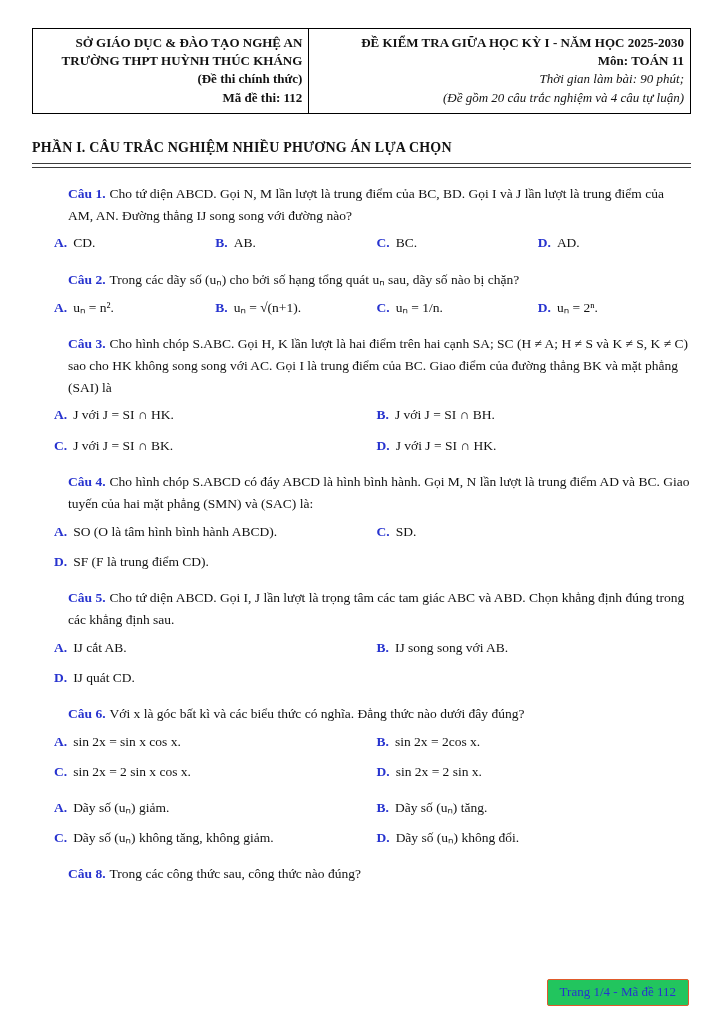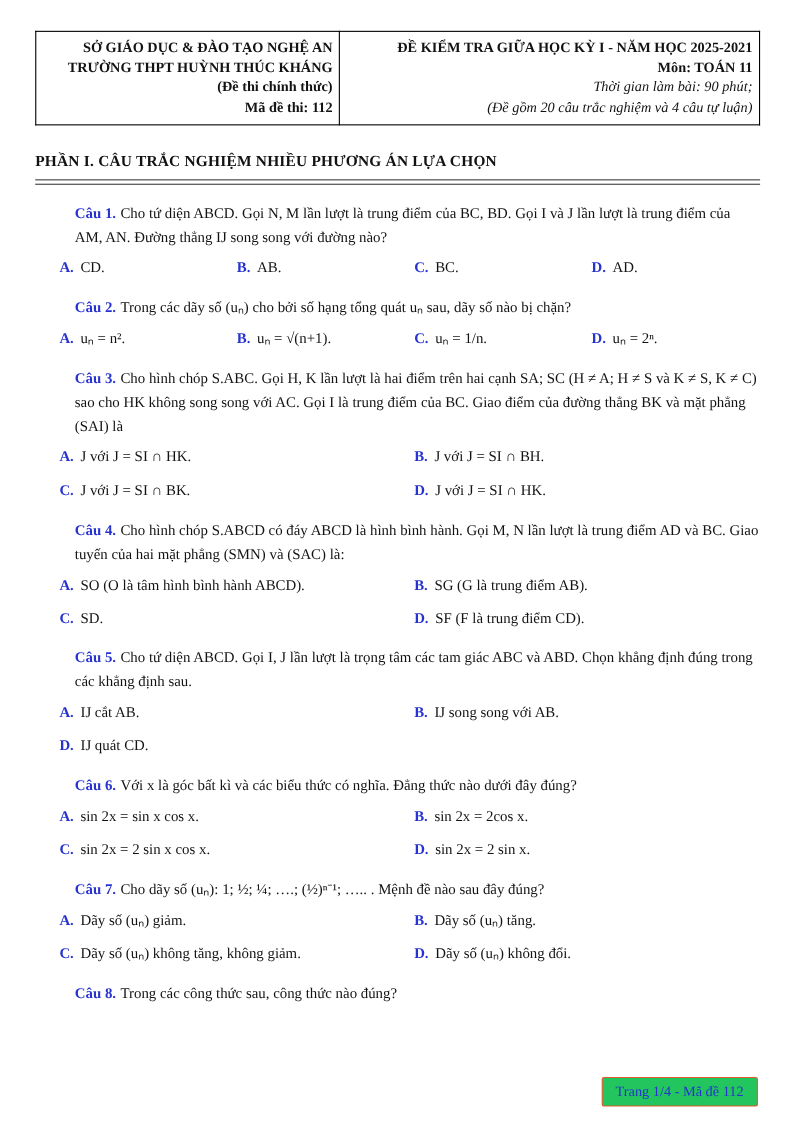--- a/index.html
+++ b/index.html
@@ -50,21 +50,21 @@
   <table class="header">
     <tbody>
         <tr>
       <td class="hleft">
         <div class="hline b">SỞ GIÁO DỤC &amp; ĐÀO TẠO NGHỆ AN</div>
         <div class="hline b">TRƯỜNG THPT HUỲNH THÚC KHÁNG</div>
         <div class="hline b">(Đề thi chính thức)</div>
         <div class="hline b">Mã đề thi: 112</div>
       </td>
       <td class="hright">
-        <div class="hline b">ĐỀ KIỂM TRA GIỮA HỌC KỲ I - NĂM HỌC 2025-2021</div>
+        <div class="hline b">ĐỀ KIỂM TRA GIỮA HỌC KỲ I - NĂM HỌC 2025-2030</div>
         <div class="hline b">Môn: TOÁN 11</div>
         <div class="hline i">Thời gian làm bài: 90 phút;</div>
         <div class="hline i">(Đề gồm 20 câu trắc nghiệm và 4 câu tự luận)</div>
       </td>
     </tr>
   </tbody>
     </table>
 
   <div class="section-title">PHẦN I. CÂU TRẮC NGHIỆM NHIỀU PHƯƠNG ÁN LỰA CHỌN</div>
   <div class="divider"></div>
@@ -104,21 +104,20 @@
       <div class="opt"><span class="olabel">D.</span><span>J với J = SI ∩ HK.</span></div>
     </div>
   </div>
 
   <div class="question">
     <p class="stem">
       <span class="qlabel">Câu 4.</span><span>Cho hình chóp S.ABCD có đáy ABCD là hình bình hành. Gọi M, N lần lượt là trung điểm AD và BC. Giao tuyến của hai mặt phẳng (SMN) và (SAC) là:</span>
     </p>
     <div class="options cols-2">
       <div class="opt"><span class="olabel">A.</span><span>SO (O là tâm hình bình hành ABCD).</span></div>
-      <div class="opt"><span class="olabel">B.</span><span>SG (G là trung điểm AB).</span></div>
       <div class="opt"><span class="olabel">C.</span><span>SD.</span></div>
       <div class="opt"><span class="olabel">D.</span><span>SF (F là trung điểm CD).</span></div>
     </div>
   </div>
 
   <div class="question">
     <p class="stem">
       <span class="qlabel">Câu 5.</span><span>Cho tứ diện ABCD. Gọi I, J lần lượt là trọng tâm các tam giác ABC và ABD. Chọn khẳng định đúng trong các khẳng định sau.</span>
     </p>
     <div class="options cols-2">
@@ -134,23 +133,20 @@
     </p>
     <div class="options cols-2">
       <div class="opt"><span class="olabel">A.</span><span>sin 2x = sin x cos x.</span></div>
       <div class="opt"><span class="olabel">B.</span><span>sin 2x = 2cos x.</span></div>
       <div class="opt"><span class="olabel">C.</span><span>sin 2x = 2 sin x cos x.</span></div>
       <div class="opt"><span class="olabel">D.</span><span>sin 2x = 2 sin x.</span></div>
     </div>
   </div>
 
   <div class="question">
-    <p class="stem">
-      <span class="qlabel">Câu 7.</span><span>Cho dãy số (uₙ): 1; ½; ¼; ….; (½)ⁿ⁻¹; ….. . Mệnh đề nào sau đây đúng?</span>
-    </p>
     <div class="options cols-2">
       <div class="opt"><span class="olabel">A.</span><span>Dãy số (uₙ) giảm.</span></div>
       <div class="opt"><span class="olabel">B.</span><span>Dãy số (uₙ) tăng.</span></div>
       <div class="opt"><span class="olabel">C.</span><span>Dãy số (uₙ) không tăng, không giảm.</span></div>
       <div class="opt"><span class="olabel">D.</span><span>Dãy số (uₙ) không đổi.</span></div>
     </div>
   </div>
 
   <div class="question">
     <p class="stem">

